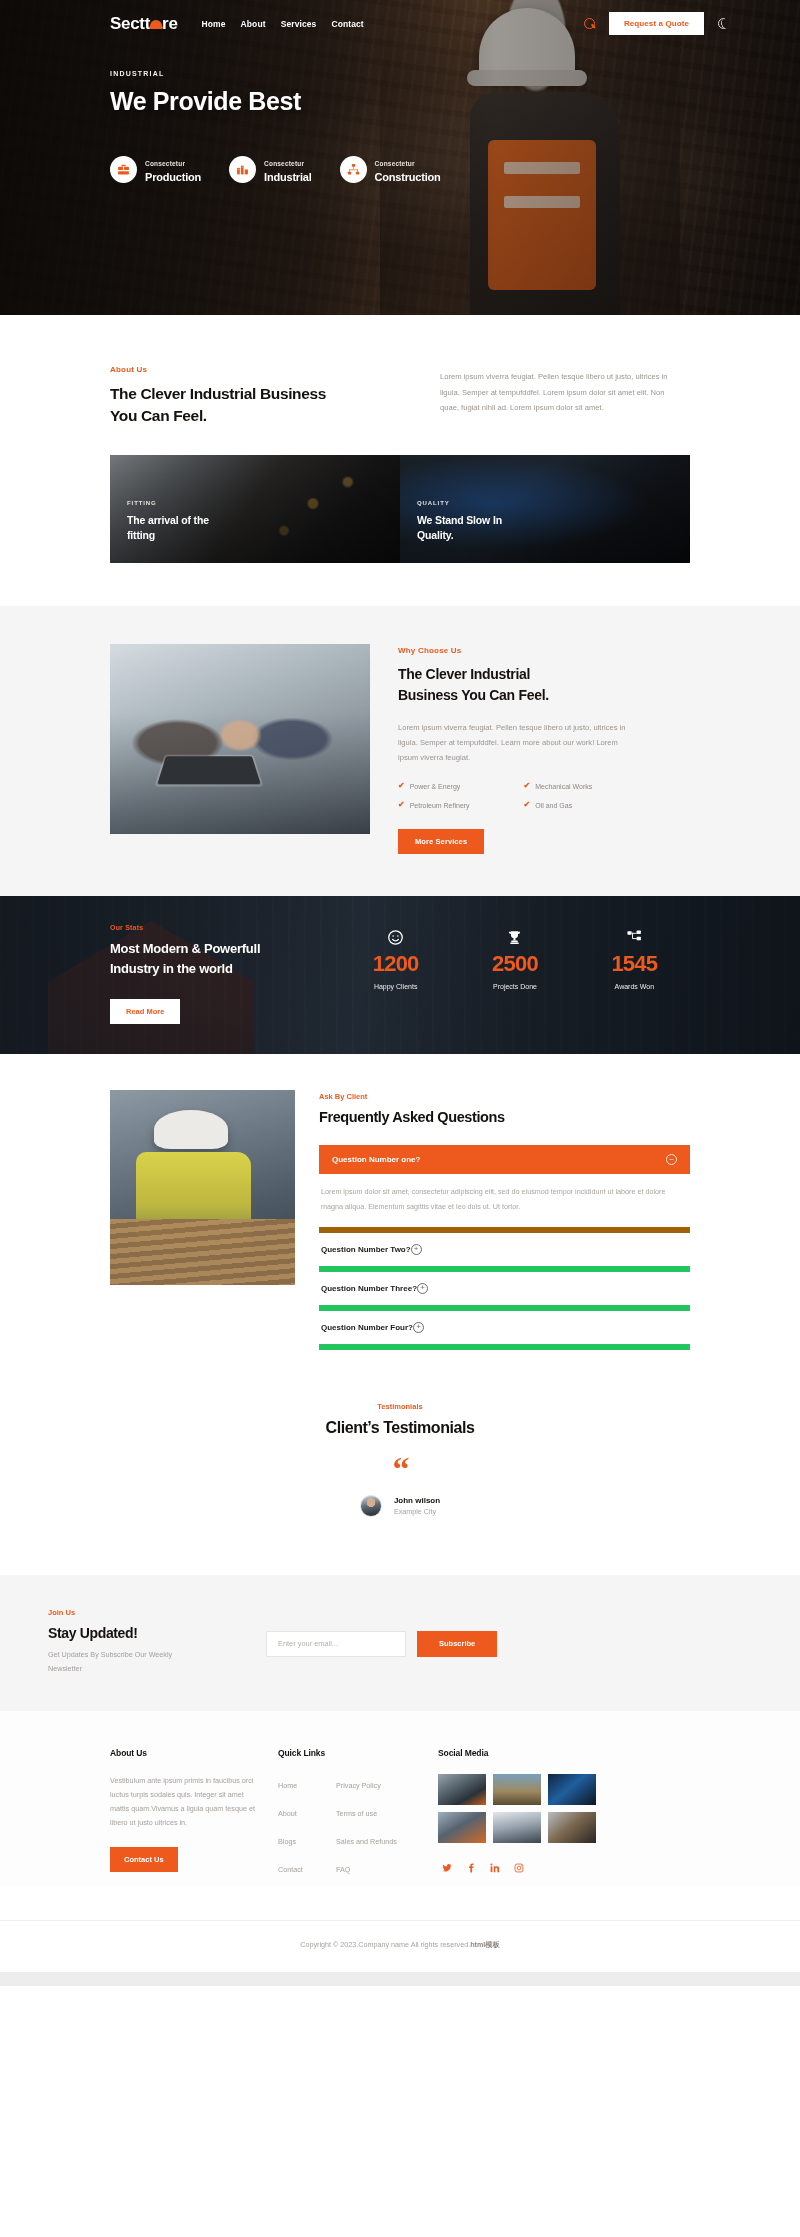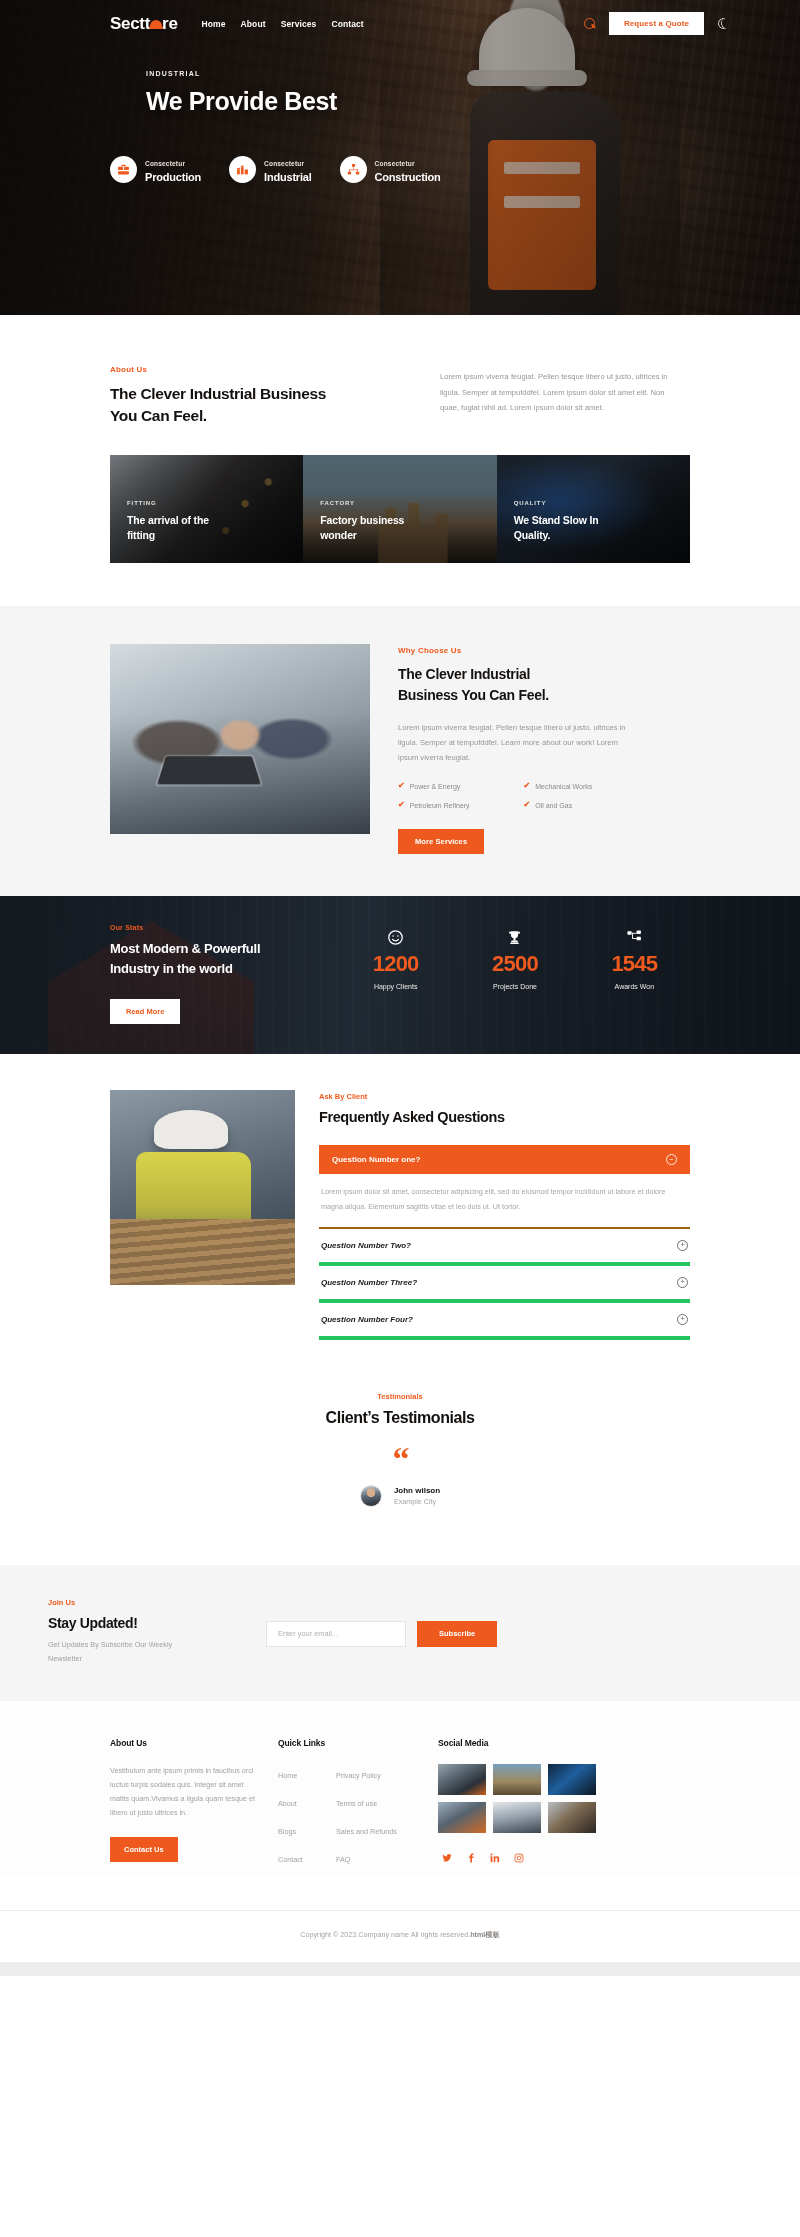--- a/index.html
+++ b/index.html
@@ -121,21 +121,21 @@
     border:1.4px solid #d8d3cd; border-radius:50%;
     clip-path: polygon(0 0, 62% 0, 62% 100%, 0 100%);
   }
   .theme-toggle::after{
     content:""; position:absolute; left:4px; top:1px; width:9px; height:11px;
     background:transparent; border-left:1.4px solid #d8d3cd; border-radius:50%;
     transform:rotate(-18deg);
   }
 
   
-  .hero-copy { padding:32px 0 0 110px;margin-left:36px; }
+  .hero-copy { padding:32px 0 0 110px; }
   .hero-eyebrow{
     color:#f4f0ec; font-size:7px; font-weight:700; letter-spacing:1.2px;
     text-transform:uppercase; margin-bottom:9px;
   }
   .hero-title{
     color:#fff; font-size:25px; font-weight:800; line-height:1.26;
     letter-spacing:-0.4px; text-shadow:0 2px 8px rgba(0,0,0,.35);
   }
   .hero-services{
     display:flex; gap:28px; padding:34px 0 0 110px; align-items:center;
@@ -300,26 +300,26 @@
   .faq-eyebrow{ color:#ee5a1d; font-size:7.5px; font-weight:800; margin-bottom:8px; }
   .faq-title{ font-size:14.5px; font-weight:800; letter-spacing:-0.4px; color:#14110f; }
   .faq-list{ margin-top:20px; }
   .faq-item-open{
     background:#ee5a1d; color:#fff; padding:9px 13px;
     display:flex; align-items:center; justify-content:space-between;
     font-size:8px; font-weight:700; cursor:pointer;gap:12px;
   }
   .faq-answer{
     font-size:7.2px; line-height:2.0; color:#a9a5a1; padding:11px 2px 13px 2px;
-    border-bottom:2px solid #a16207;
+    border-bottom:6px solid #a16207;
   }
   .faq-item{
-    display:flex; align-items:center; justify-content:space-between;
-    padding:11px 2px; border-bottom:4px solid #22c55e;
-    font-size:8px; font-weight:700; color:#1c1917; cursor:pointer;font-style:italic;
+    display:flex; align-items:center; 
+    padding:11px 2px; border-bottom:6px solid #22c55e;
+    font-size:8px; font-weight:700; color:#1c1917; cursor:pointer;
   }
   .circ{
     width:11px; height:11px; border-radius:50%; border:1px solid currentColor;
     display:flex; align-items:center; justify-content:center; flex:none;
     font-size:8px; line-height:1; font-weight:400; opacity:.85;
   }
   .circ-open{ color:#fff; }
   .circ-closed{ color:#55504c; }
 
   
@@ -495,28 +495,20 @@
     <div class="about-right">Lorem ipsum viverra feugiat. Pellen tesque libero ut justo, ultrices in ligula. Semper at tempufddfel. Lorem ipsum dolor sit amet elit. Non quae, fugiat nihil ad. Lorem ipsum dolor sit amet.</div>
   </section>
 
   <section class="cards">
     <div class="card card1">
       <div class="cbg"></div>
       <div class="card-shade"></div>
       <div class="card-body">
         <div class="card-eyebrow">FITTING</div>
         <div class="card-title">The arrival of the fitting</div>
-      </div>
-    </div>
-    <div class="card card2">
-      <div class="cbg"></div>
-      <div class="card-shade"></div>
-      <div class="card-body">
-        <div class="card-eyebrow">FACTORY</div>
-        <div class="card-title">Factory business wonder</div>
       </div>
     </div>
     <div class="card card3">
       <div class="cbg"></div>
       <div class="card-shade"></div>
       <div class="card-body">
         <div class="card-eyebrow">QUALITY</div>
         <div class="card-title">We Stand Slow In Quality.</div>
       </div>
     </div>

